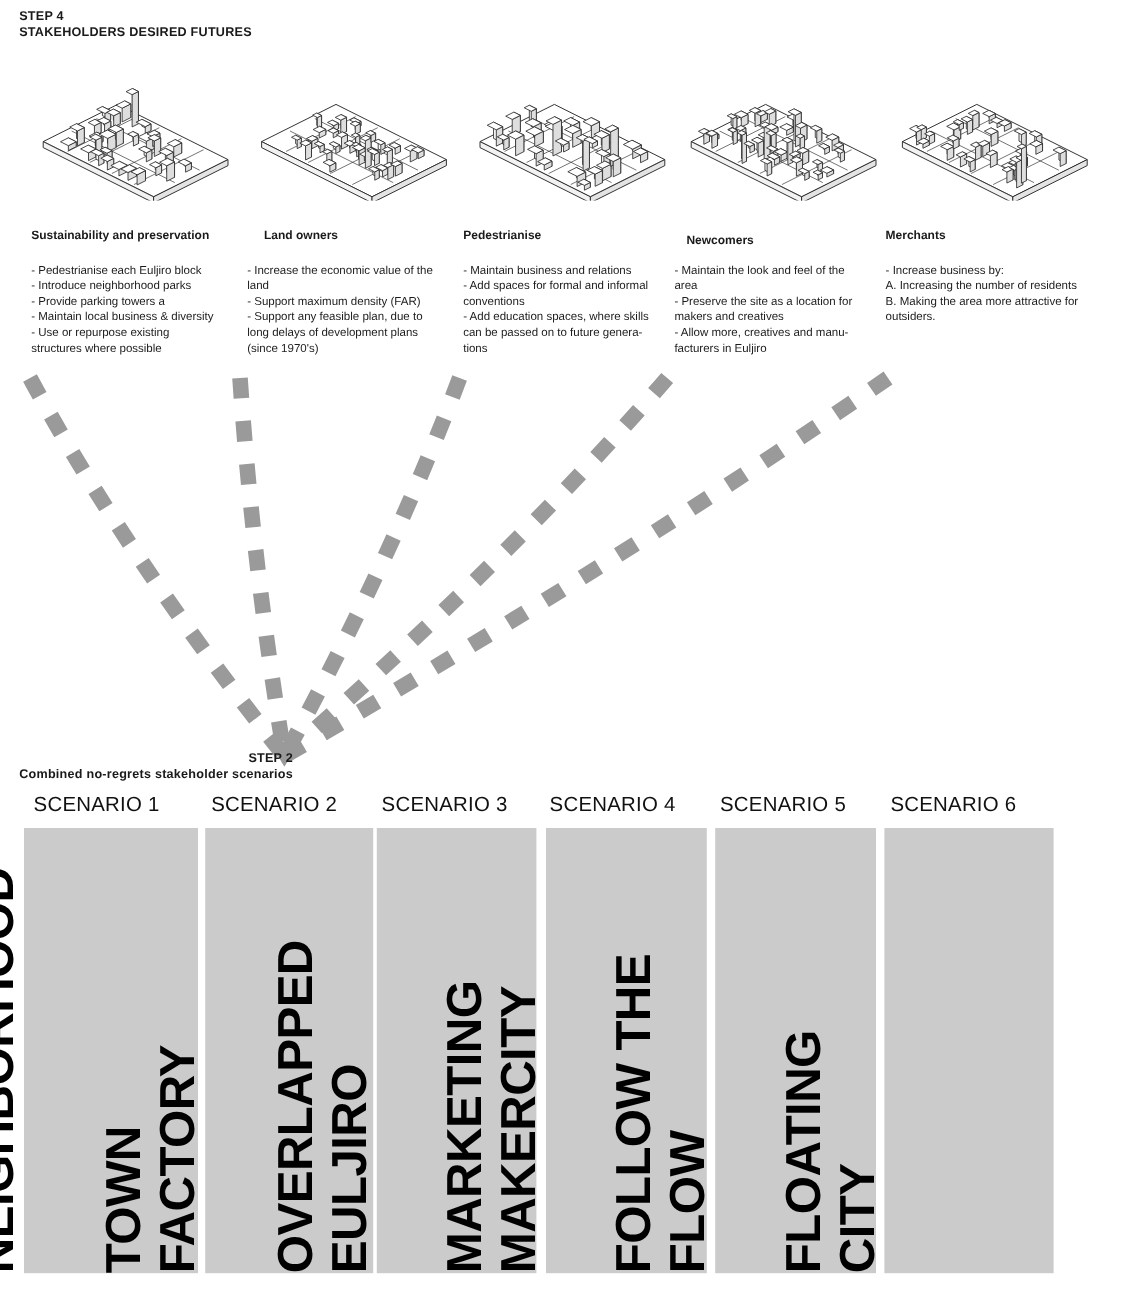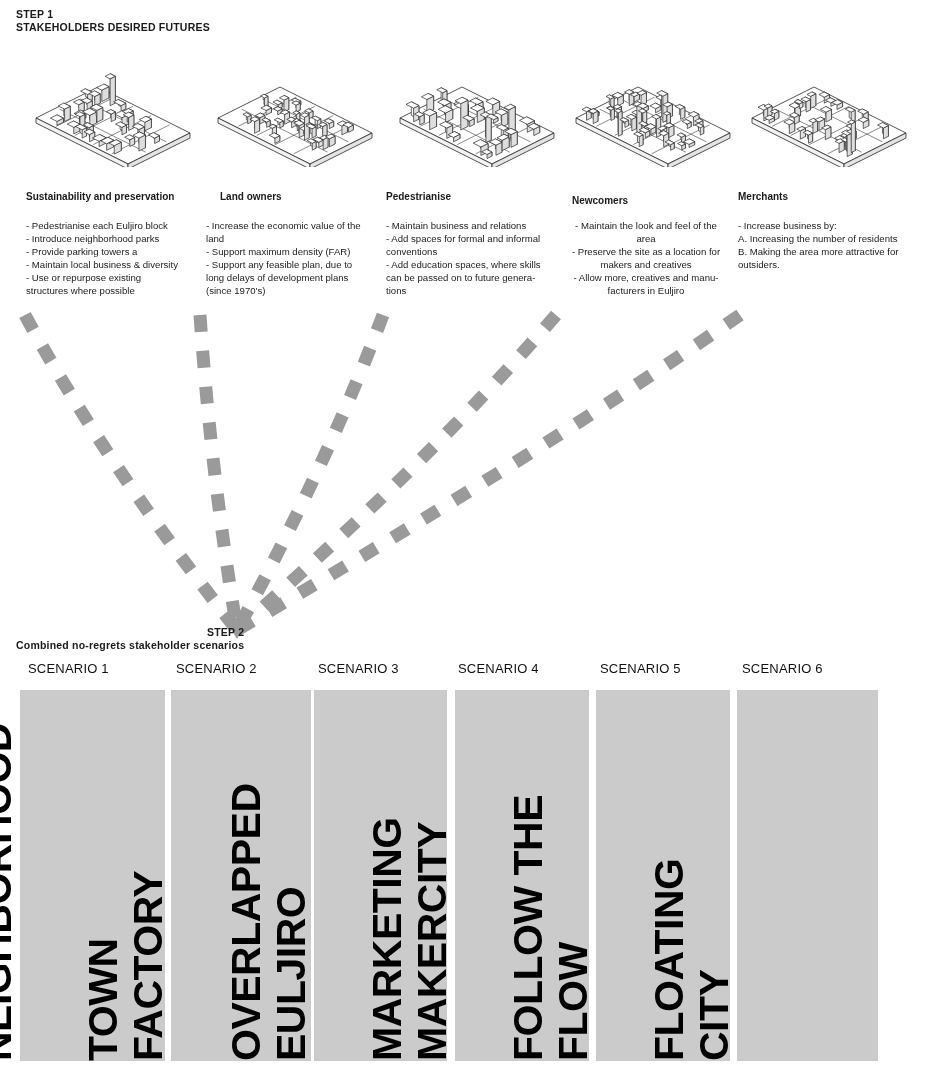--- a/index.html
+++ b/index.html
@@ -47,21 +47,21 @@
   
   .iso-wrap { position: absolute; }
   .iso-wrap svg { display: block; }
 
   
   #arrows { position: absolute; left: 0; top: 300px; width: 943px; height: 350px; }
 
   
   .scen-head {
     position: absolute;
-    font-size: 13px;
+    font-size: 17px;
     font-weight: normal;
     letter-spacing: 0.2px;
     white-space: nowrap;
     color: #111;
   }
   .scen-col {
     position: absolute;
     top: 690px;
     height: 371px;
     background: #cbcbcb;
@@ -90,21 +90,21 @@
     color: #000;
     margin: 0;
     padding: 0;
     text-align: left;
   }
 </style>
 </head>
 <body>
 
 <div class="step-head" id="step1-head">
-  <div>STEP 1</div>
+  <div>STEP 4</div>
   <div class="sub">STAKEHOLDERS DESIRED FUTURES</div>
 </div>
 
 <div id="models">
     <div class="iso-wrap" style="left: 20px; top: 72px;">
       <svg width="180" height="95" viewBox="0 0 180 95">
         <polygon points="16,46 108,92 170,61 78,15" fill="#fff" stroke="#2a2a2a" stroke-width="0.8"></polygon>
         <polygon points="16,46 108,92 108,97 16,51" fill="#f2f2f2" stroke="#2a2a2a" stroke-width="0.8"></polygon>
         <polygon points="108,92 170,61 170,66 108,97" fill="#e4e4e4" stroke="#2a2a2a" stroke-width="0.8"></polygon>
         <line x1="36.4" y1="54.2" x2="94.4" y2="25.200000000000003" stroke="#2a2a2a" stroke-width="0.55"></line>
@@ -671,21 +671,21 @@
 long delays of development plans
 (since 1970's)</div>
     <div class="stake-title" style="left: 386px; top: 190px;">Pedestrianise</div>
     <div class="stake-body" style="left: 386px; top: 219px; width: 170px;">- Maintain business and relations
 - Add spaces for formal  and informal
 conventions
 - Add education spaces, where skills
 can be passed on to future genera-
 tions</div>
     <div class="stake-title" style="left: 562px; top: 194px; padding-left: 10px;">Newcomers</div>
-    <div class="stake-body" style="left: 562px; top: 219px; width: 168px; text-align: center;">- Maintain the look and feel of the
+    <div class="stake-body" style="left: 562px; top: 219px; width: 168px;">- Maintain the look and feel of the
 area
 - Preserve the site as a location for
 makers and creatives
 - Allow more, creatives and manu-
 facturers in Euljiro</div>
     <div class="stake-title" style="left: 738px; top: 190px;">Merchants</div>
     <div class="stake-body" style="left: 738px; top: 219px; width: 200px;">- Increase business by:
      A. Increasing the number of residents
      B. Making the area more attractive for
           outsiders.</div>

